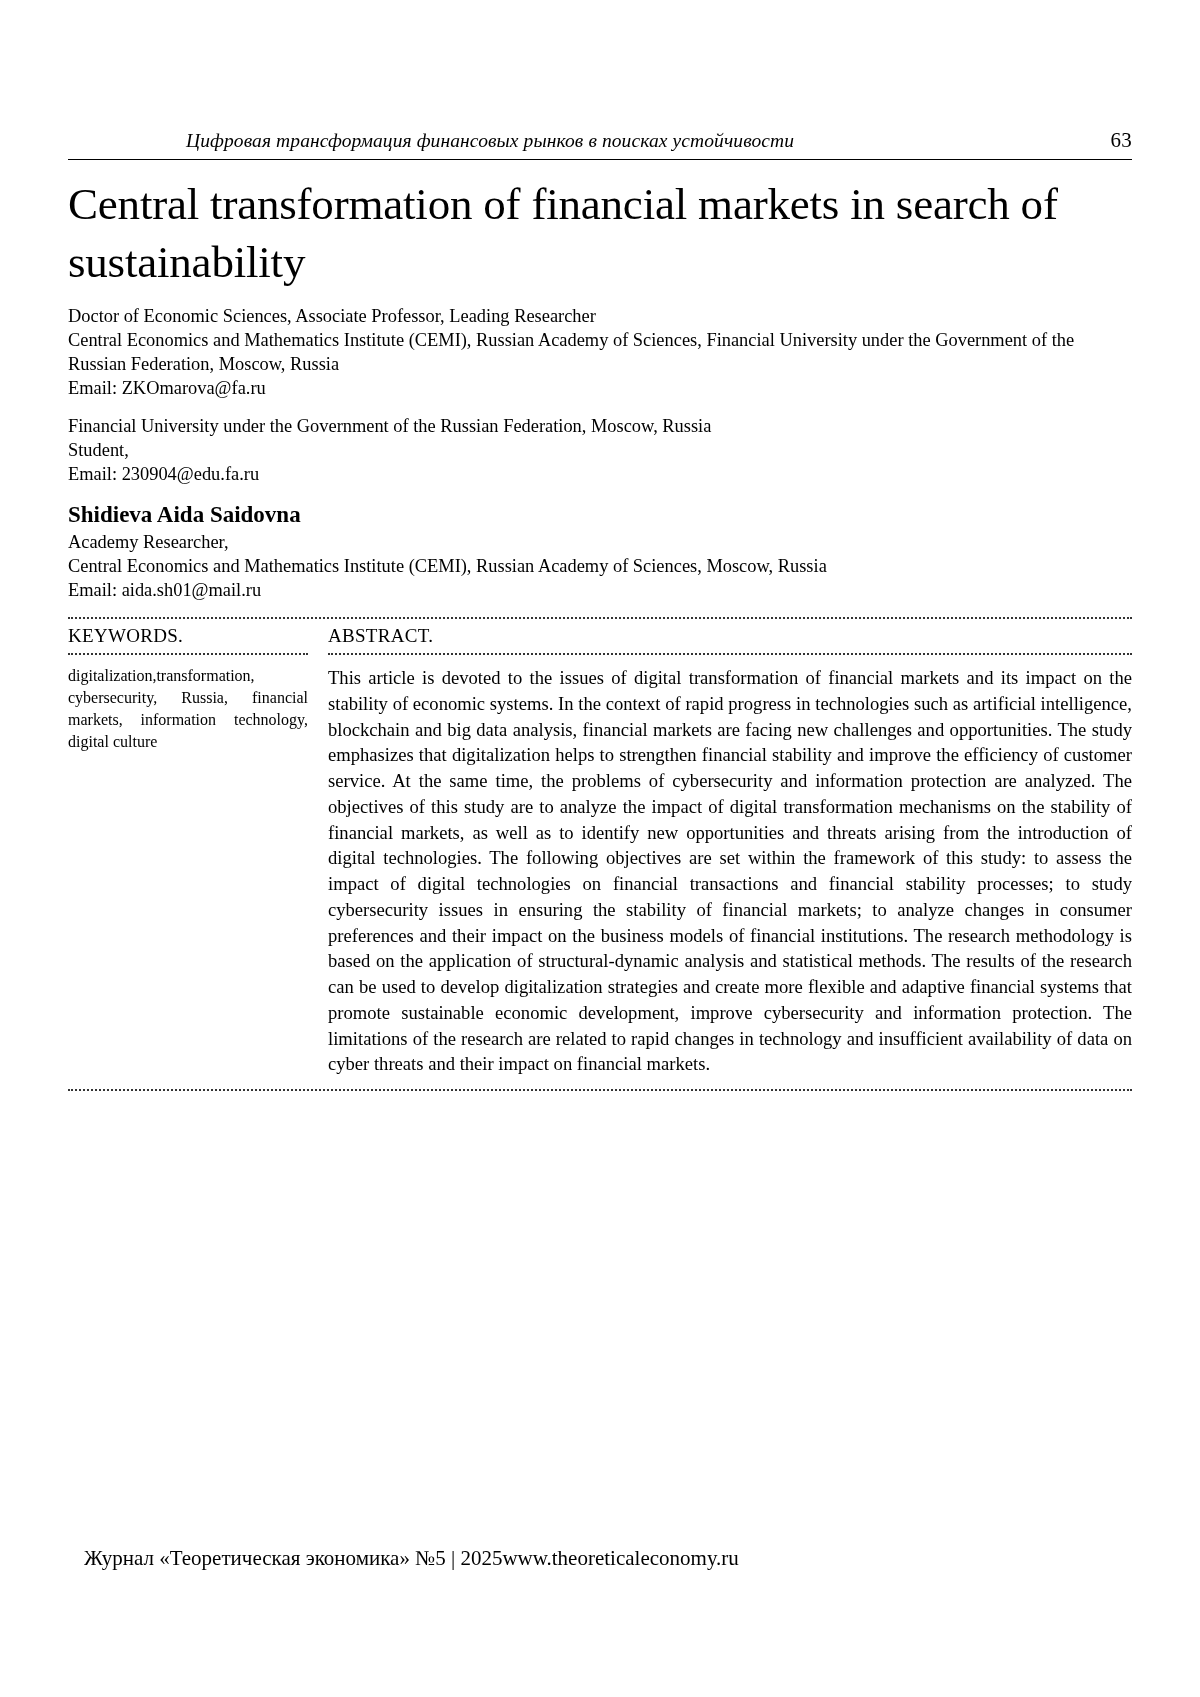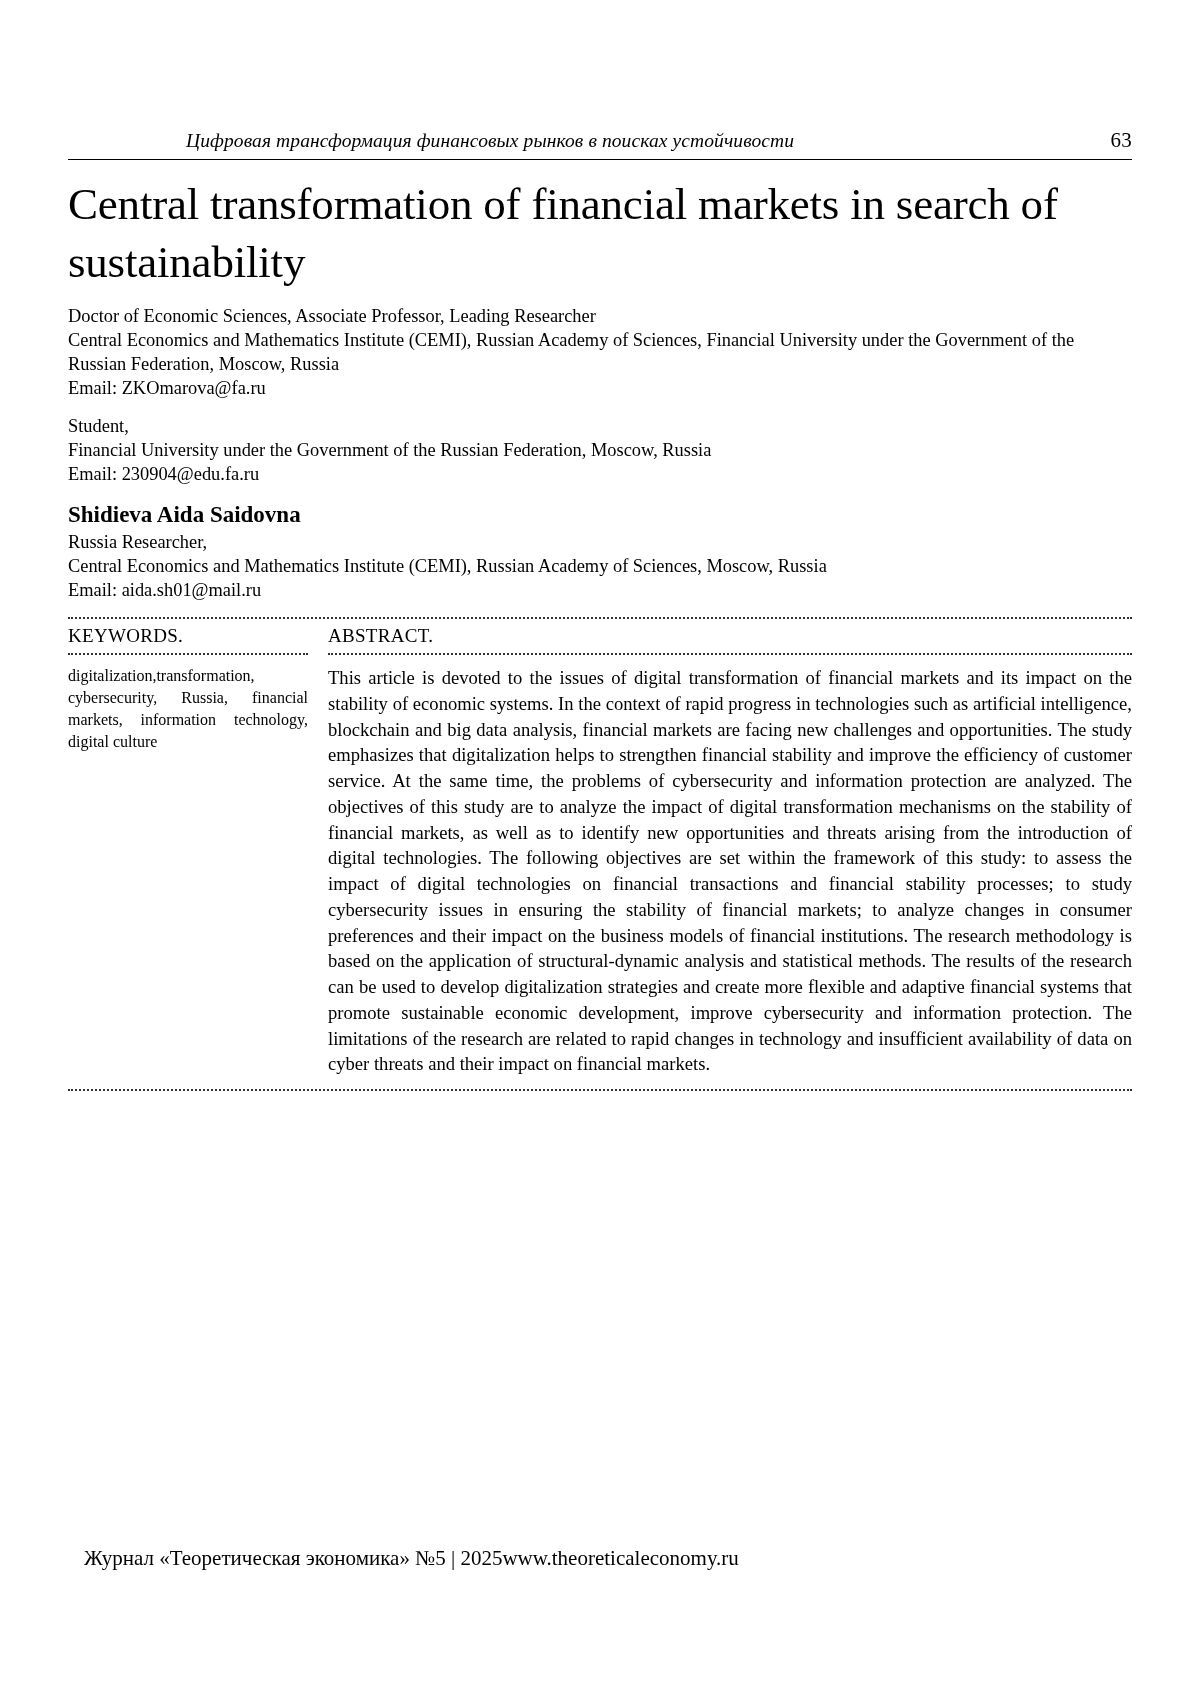--- a/index.html
+++ b/index.html
@@ -147,28 +147,28 @@
 
     <h1 class="article-title">Central transformation of financial markets in search of sustainability</h1>
 
     <div class="author-block">
       <div class="author-line">Doctor of Economic Sciences, Associate Professor, Leading Researcher</div>
       <div class="author-line">Central Economics and Mathematics Institute (CEMI), Russian Academy of Sciences, Financial University under the Government of the Russian Federation, Moscow, Russia</div>
       <div class="author-line">Email: ZKOmarova@fa.ru</div>
     </div>
 
     <div class="author-block">
+      <div class="author-line">Financial University under the Government of the Russian Federation, Moscow, Russia</div>
       <div class="author-line">Student,</div>
-      <div class="author-line">Financial University under the Government of the Russian Federation, Moscow, Russia</div>
       <div class="author-line">Email: 230904@edu.fa.ru</div>
     </div>
 
     <div class="author-block">
       <div class="author-name">Shidieva Aida Saidovna</div>
-      <div class="author-line">Russia Researcher,</div>
+      <div class="author-line">Academy Researcher,</div>
       <div class="author-line">Central Economics and Mathematics Institute (CEMI), Russian Academy of Sciences, Moscow, Russia</div>
       <div class="author-line">Email: aida.sh01@mail.ru</div>
     </div>
 
     <div class="kw-ab">
       <div class="kw-ab-inner">
         <div class="kw-col">
           <div class="sec-head">KEYWORDS.</div>
           <div class="kw-body">digitalization,transformation, cybersecurity, Russia, financial markets, information technology, digital culture</div>
         </div>

